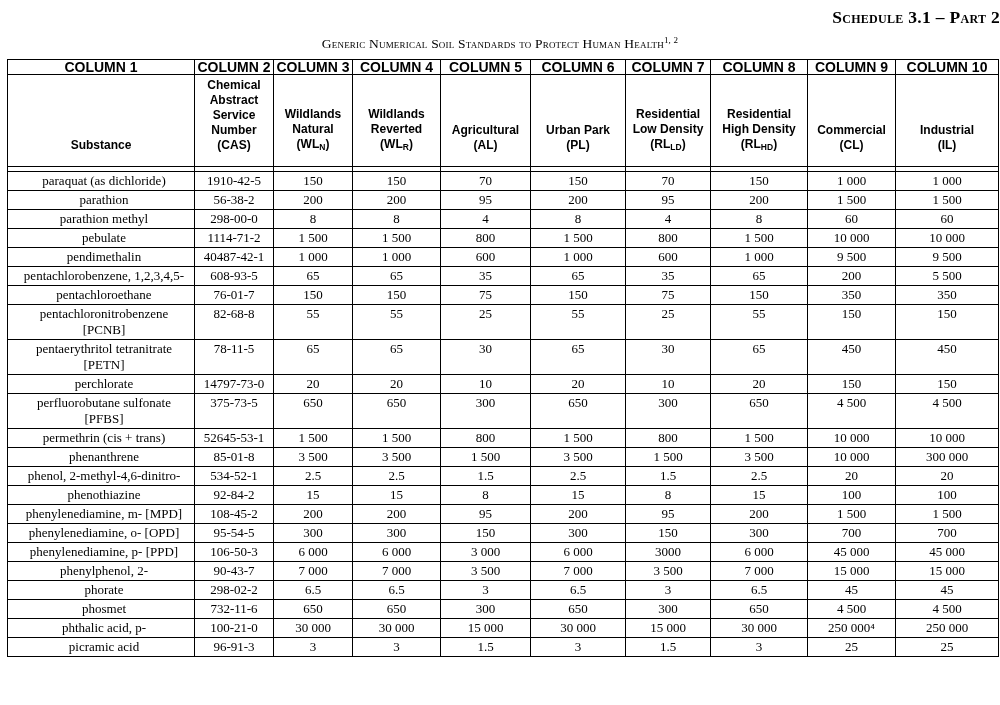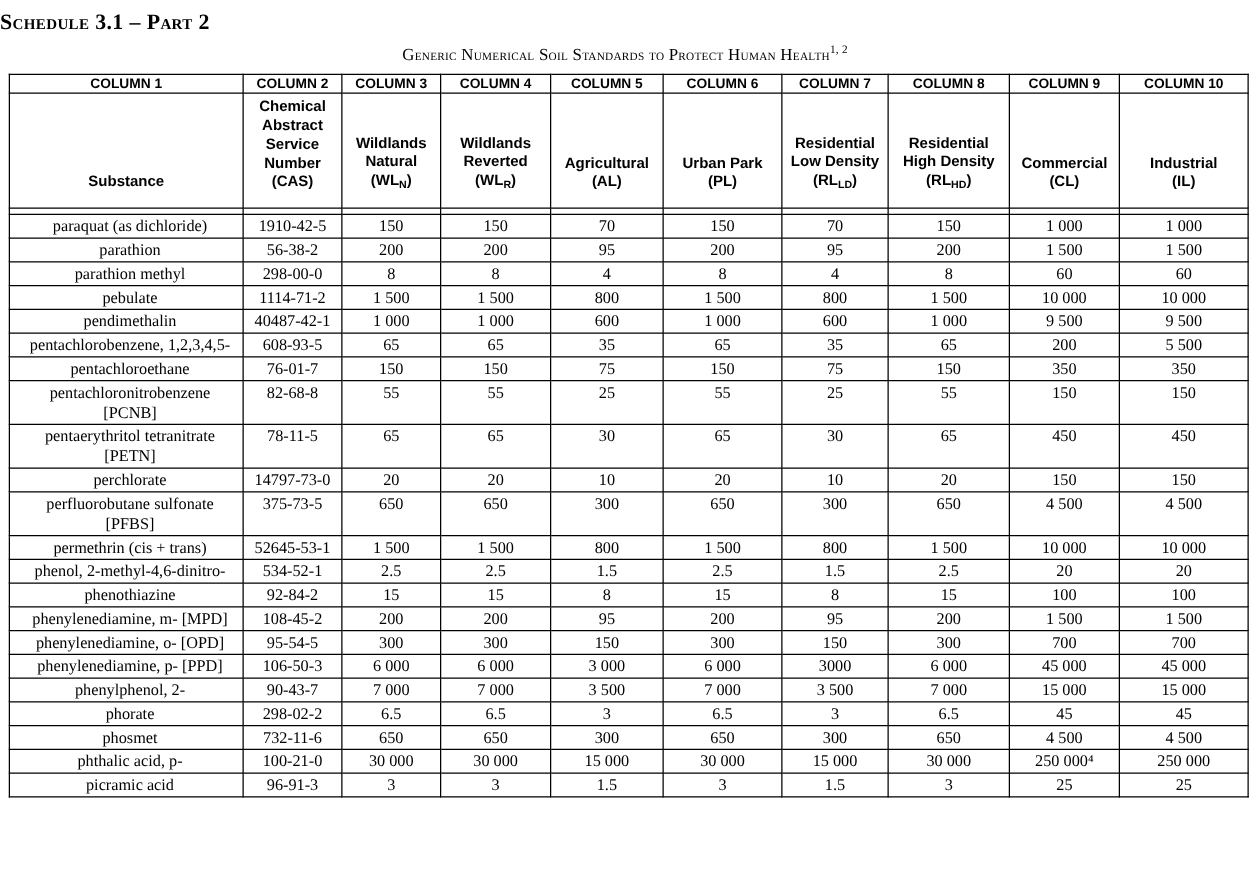--- a/index.html
+++ b/index.html
@@ -4,21 +4,21 @@
 <style>
   * { box-sizing: border-box; }
   html, body {
     margin: 0; padding: 0;
     width: 1000px; height: 705px;
     background: #ffffff; color: #000000;
     font-family: "Liberation Serif", serif;
     overflow: hidden;
   }
   .doc-title {
-    text-align: left;
+    text-align: right;
     font-variant: small-caps;
     font-weight: bold;
     font-size: 17.5px;
     letter-spacing: 0.3px;
     margin-top: 7px;
   }
   .doc-subtitle {
     text-align: center;
     font-variant: small-caps;
     font-weight: normal;
@@ -48,21 +48,21 @@
   col.c7 { width: 85px; }  col.c8 { width: 97px; }  col.c9 { width: 88px; }
   col.c10 { width: 103px; }
 
   thead th {
     font-family: "Liberation Sans", sans-serif;
     font-weight: bold;
     text-align: center;
     background: #ffffff;
   }
   tr.colnum-row th {
-    font-size: 11px;
+    font-size: 14px;
     height: 15px;
     padding: 0;
     line-height: 14px;
   }
   tr.field-row th {
     font-size: 12px;
     line-height: 15px;
     vertical-align: bottom;
     padding: 2px 1px 13px 1px;
     height: 92px;
@@ -293,20 +293,32 @@
         <td>1 500</td>
         <td>1 500</td>
         <td>800</td>
         <td>1 500</td>
         <td>800</td>
         <td>1 500</td>
         <td>10 000</td>
         <td>10 000</td>
       </tr>
       <tr>
+        <td class="substance-cell"><span>phenanthrene</span></td>
+        <td>85-01-8</td>
+        <td>3 500</td>
+        <td>3 500</td>
+        <td>1 500</td>
+        <td>3 500</td>
+        <td>1 500</td>
+        <td>3 500</td>
+        <td>10 000</td>
+        <td>300 000</td>
+      </tr>
+      <tr>
         <td class="substance-cell"><span>phenol, 2-methyl-4,6-dinitro-</span></td>
         <td>534-52-1</td>
         <td>2.5</td>
         <td>2.5</td>
         <td>1.5</td>
         <td>2.5</td>
         <td>1.5</td>
         <td>2.5</td>
         <td>20</td>
         <td>20</td>

